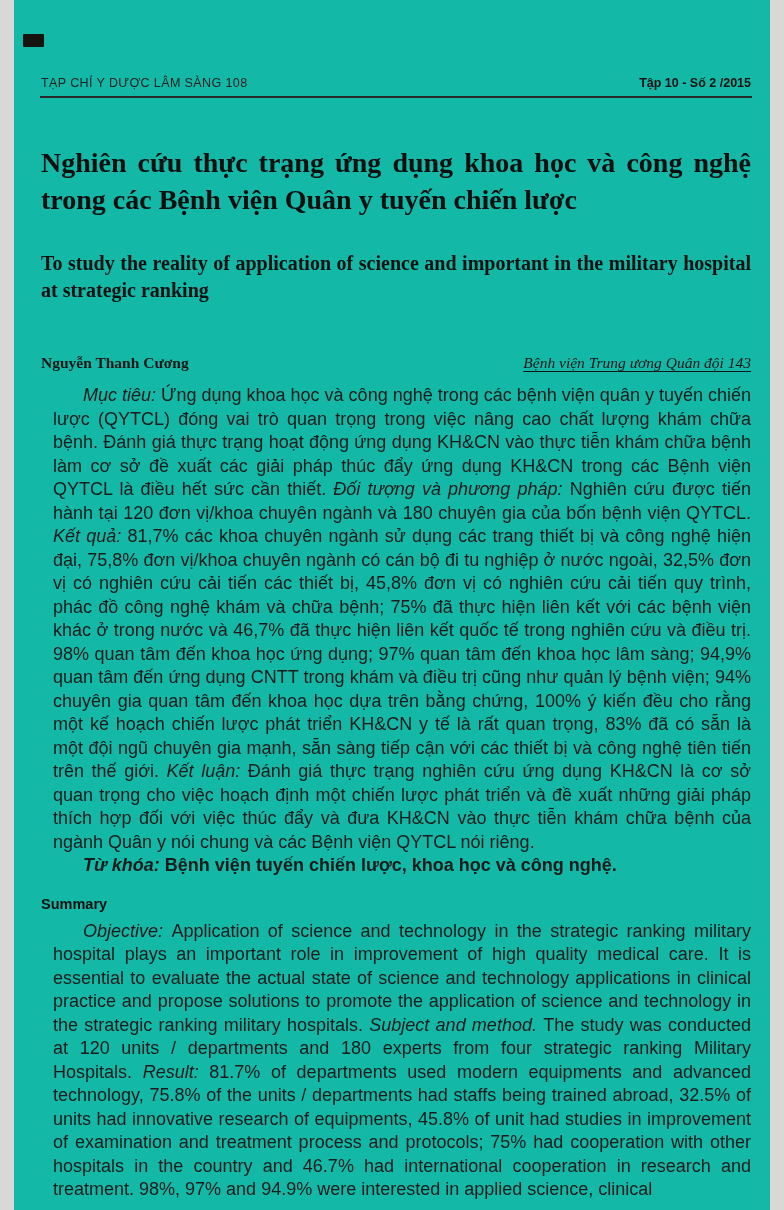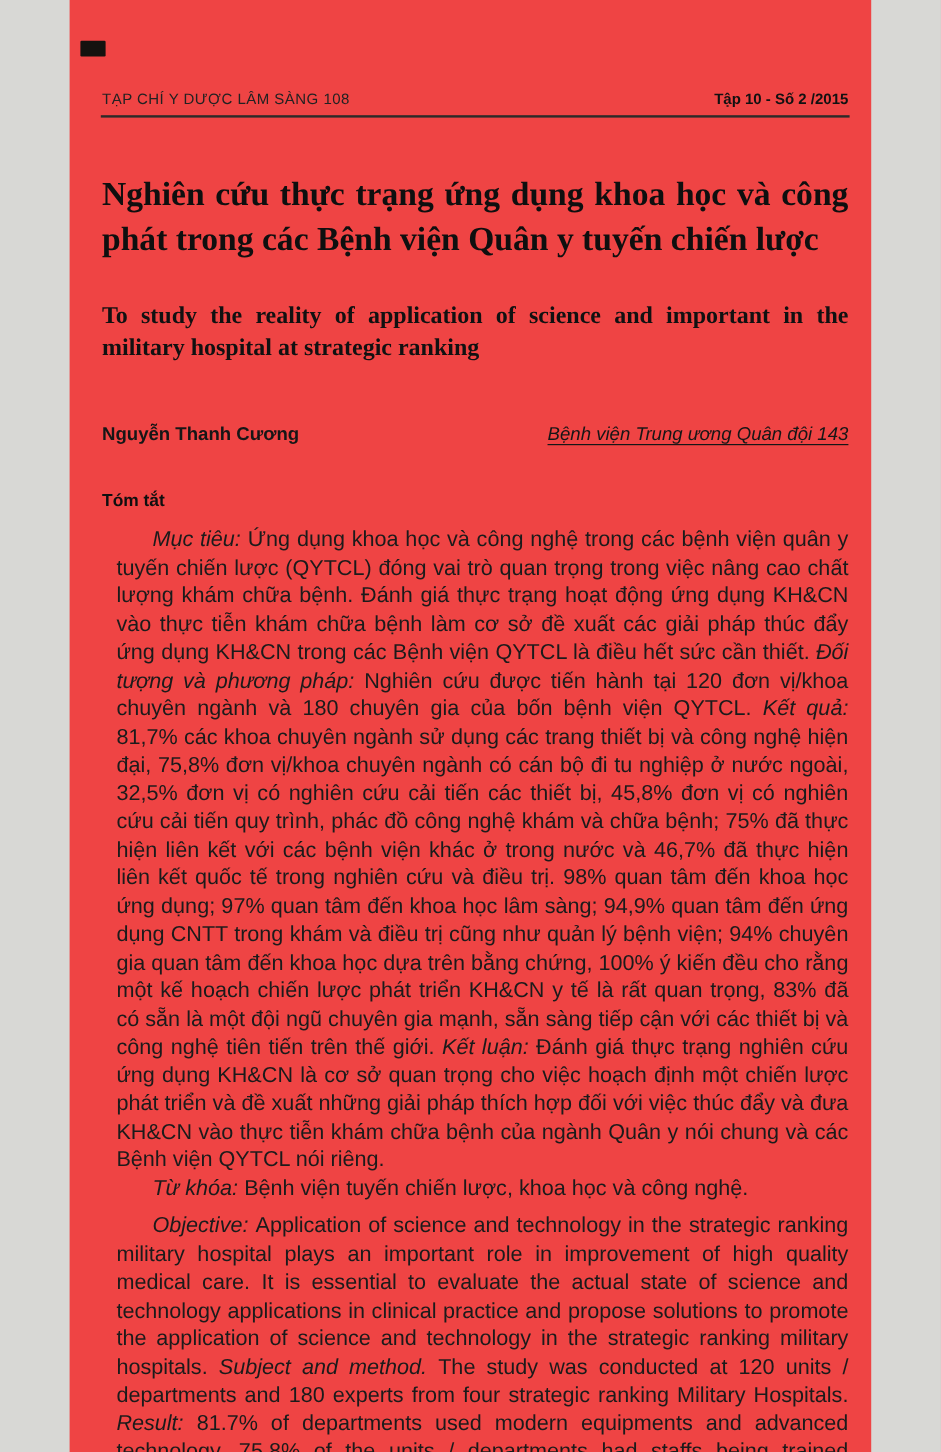--- a/index.html
+++ b/index.html
@@ -2,24 +2,24 @@
 <html><head>
 <meta charset="utf-8">
 <style>
   html, body {
     margin: 0;
     padding: 0;
     background: #d8d8d5;
   }
   .page {
     position: relative;
-    width: 668px;
+    width: 756px;
     height: 1210px;
     margin: 0 auto;
-    background: #ef4444;
+    background: #14b8a6;
     color: #1c1c1c;
     font-family: "Liberation Sans", sans-serif;
     overflow: hidden;
     box-sizing: border-box;
   }
   .scan-mark {
     position: absolute;
     left: 9px;
     top: 34px;
     width: 21px;
@@ -71,21 +71,21 @@
     line-height: 27px;
     margin: 32px 0 0 0;
     text-align: justify;
     color: #111;
   }
   .byline {
     display: flex;
     justify-content: space-between;
     align-items: flex-end;
     margin-top: 50px;
-    font-family: Liberation Sans, sans-serif;
+    font-family: Liberation Serif, serif;
     font-size: 15.5px;
     color: #161616;
   }
   .author { font-weight: bold; }
   .affiliation {
     font-style: italic;
     text-decoration: underline;
     text-underline-offset: 3px;
     text-decoration-thickness: 1px;
   }
@@ -97,52 +97,52 @@
   }
   h3.sec.summary { margin-top: 18px; }
   p.body {
     font-size: 18px;
     line-height: 23.5px;
     text-align: justify;
     margin: 12px 0 0 12px;
     text-indent: 30px;
     color: #1b1b1b;
   }
-  p.body.kw { margin-top: 0; }
+  p.body.kw { margin-top: 0; font-weight: bold; }
   p.body.summary-body { margin-top: 8px; }
 </style>
 </head>
 <body>
 
 <div class="page">
 
   <div class="scan-mark"></div>
 
   <div class="page-header">
     <span class="journal-name">TẠP CHÍ Y DƯỢC LÂM SÀNG 108</span>
     <span class="issue-info">Tập 10 - Số 2 /2015</span>
   </div>
 
   <hr class="header-rule">
 
   <div class="content">
 
-    <h1 class="title-vi">Nghiên cứu thực trạng ứng dụng khoa học và công phát trong các Bệnh viện Quân y tuyến chiến lược</h1>
+    <h1 class="title-vi">Nghiên cứu thực trạng ứng dụng khoa học và công nghệ trong các Bệnh viện Quân y tuyến chiến lược</h1>
 
     <h2 class="title-en">To study the reality of application of science and important in the military hospital at strategic ranking</h2>
 
     <div class="byline">
       <span class="author">Nguyễn Thanh Cương</span>
       <span class="affiliation">Bệnh viện Trung ương Quân đội 143</span>
     </div>
 
-    <h3 class="sec">Tóm tắt</h3>
 
     <p class="body"><i>Mục tiêu: </i><span>Ứng dụng khoa học và công nghệ trong các bệnh viện quân y tuyến chiến lược (QYTCL) đóng vai trò quan trọng trong việc nâng cao chất lượng khám chữa bệnh. Đánh giá thực trạng hoạt động ứng dụng KH&amp;CN vào thực tiễn khám chữa bệnh làm cơ sở đề xuất các giải pháp thúc đẩy ứng dụng KH&amp;CN trong các Bệnh viện QYTCL là điều hết sức cần thiết. </span><i>Đối tượng và phương pháp: </i><span>Nghiên cứu được tiến hành tại 120 đơn vị/khoa chuyên ngành và 180 chuyên gia của bốn bệnh viện QYTCL. </span><i>Kết quả: </i><span>81,7% các khoa chuyên ngành sử dụng các trang thiết bị và công nghệ hiện đại, 75,8% đơn vị/khoa chuyên ngành có cán bộ đi tu nghiệp ở nước ngoài, 32,5% đơn vị có nghiên cứu cải tiến các thiết bị, 45,8% đơn vị có nghiên cứu cải tiến quy trình, phác đồ công nghệ khám và chữa bệnh; 75% đã thực hiện liên kết với các bệnh viện khác ở trong nước và 46,7% đã thực hiện liên kết quốc tế trong nghiên cứu và điều trị. 98% quan tâm đến khoa học ứng dụng; 97% quan tâm đến khoa học lâm sàng; 94,9% quan tâm đến ứng dụng CNTT trong khám và điều trị cũng như quản lý bệnh viện; 94% chuyên gia quan tâm đến khoa học dựa trên bằng chứng, 100% ý kiến đều cho rằng một kế hoạch chiến lược phát triển KH&amp;CN y tế là rất quan trọng, 83% đã có sẵn là một đội ngũ chuyên gia mạnh, sẵn sàng tiếp cận với các thiết bị và công nghệ tiên tiến trên thế giới. </span><i>Kết luận: </i><span>Đánh giá thực trạng nghiên cứu ứng dụng KH&amp;CN là cơ sở quan trọng cho việc hoạch định một chiến lược phát triển và đề xuất những giải pháp thích hợp đối với việc thúc đẩy và đưa KH&amp;CN vào thực tiễn khám chữa bệnh của ngành Quân y nói chung và các Bệnh viện QYTCL nói riêng.</span></p>
 
     <p class="body kw"><i>Từ khóa: </i><span>Bệnh viện tuyến chiến lược, khoa học và công nghệ.</span></p>
 
+    <h3 class="sec summary">Summary</h3>
 
     <p class="body summary-body"><i>Objective: </i><span>Application of science and technology in the strategic ranking military hospital plays an important role in improvement of high quality medical care. It is essential to evaluate the actual state of science and technology applications in clinical practice and propose solutions to promote the application of science and technology in the strategic ranking military hospitals. </span><i>Subject and method. </i><span>The study was conducted at 120 units / departments and 180 experts from four strategic ranking Military Hospitals. </span><i>Result: </i><span>81.7% of departments used modern equipments and advanced technology, 75.8% of the units / departments had staffs being trained abroad, 32.5% of units had innovative research of equipments, 45.8% of unit had studies in improvement of examination and treatment process and protocols; 75% had cooperation with other hospitals in the country and 46.7% had international cooperation in research and treatment. 98%, 97% and 94.9% were interested in applied science, clinical</span></p>
 
   </div>
 
 </div>
 
 </body></html>

